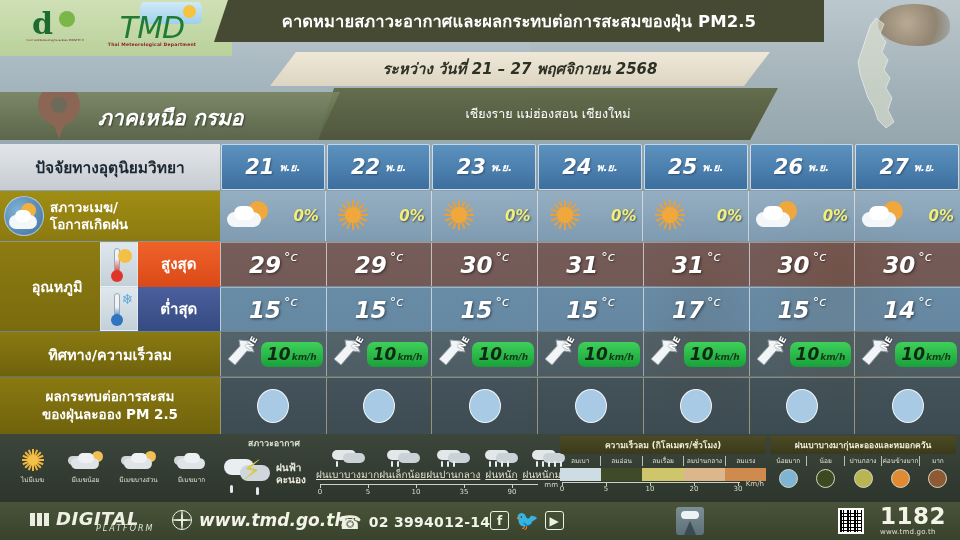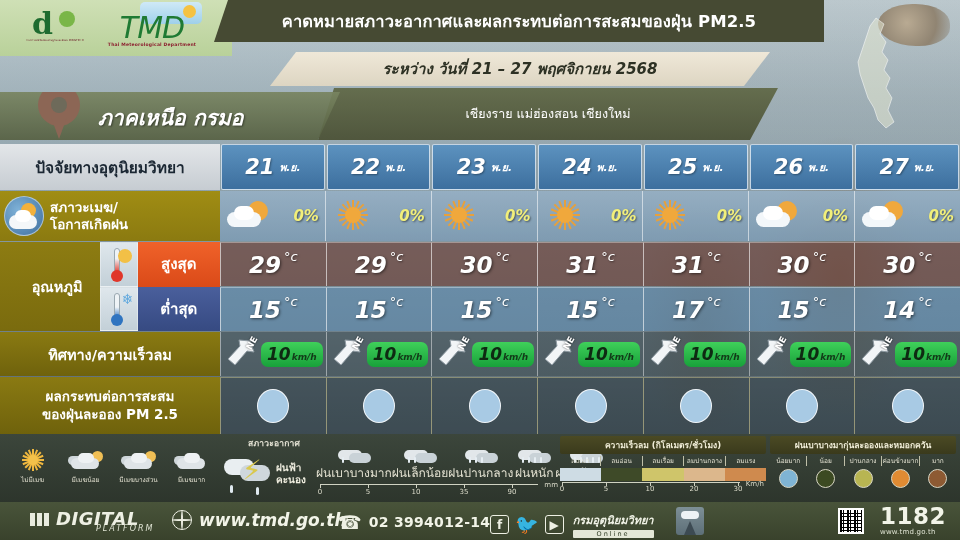--- a/index.html
+++ b/index.html
@@ -393,21 +393,21 @@
   .lg-storm .drop { position:absolute; width:3px; height:8px; border-radius:2px; background:#dfe9ef; }
   .lg-storm .txt { font-size: 10px; color: #f0eee0; line-height: 1.25; font-weight: bold; }
 
   .lg-rain { position: absolute; left: 316px; top: 14px; width: 244px; height: 54px; }
   .lg-rain .items { display: flex; height: 34px; }
   .lg-rain .ri { flex: 1; display: flex; flex-direction: column; align-items: center; }
   .lg-rain .rg { width: 42px; height: 22px; position: relative; }
   .lg-rain .rc1 { position:absolute; left:5px; top:2px; width:24px; height:10px; border-radius:6px; background:#e2e7ea; }
   .lg-rain .rc2 { position:absolute; left:16px; top:5px; width:22px; height:10px; border-radius:6px; background:#c9d2d7; }
   .lg-rain .rd { position:absolute; bottom:0px; width:2px; height:6px; border-radius:1px; background:#e6eef3; }
-  .lg-rain .rcap { font-size: 12px; color: #e4e2d2; white-space: nowrap; }
+  .lg-rain .rcap { font-size: 10px; color: #e4e2d2; white-space: nowrap; text-decoration: underline; }
   .lg-rain .axis { position: relative; height: 16px; margin-top: 1px; }
   .lg-rain .axis .line { position: absolute; left: 4px; right: 22px; top: 1px; height: 1px; background: #cfd2c2; }
   .lg-rain .axis .tick { position: absolute; top: 1px; width: 1px; height: 4px; background: #cfd2c2; }
   .lg-rain .axis .tl { position: absolute; top: 5px; font-size: 7px; color: #dcdccb; transform: translateX(-50%); }
   .lg-rain .axis .unit { position: absolute; right: 2px; top: -2px; font-size: 7px; color: #dcdccb; }
 
   .lg-wind { position: absolute; left: 560px; top: 2px; width: 206px; height: 66px; }
   .lg-wind .hdr {
     background: linear-gradient(180deg,#4b4a24,#3a3a1c);
     text-align: center; color: #f2efda; font-size: 8.5px; font-weight: bold;
@@ -1125,24 +1125,20 @@
 
     <div class="f-phone">
       <div class="ph">☎</div>
       <div class="pt">02 3994012-14</div>
     </div>
 
     <div class="f-social">
       <div class="sq">f</div>
       <div class="tw">🐦</div>
       <div class="sq">▶</div>
-      <div class="online">
-        <div class="o1">กรมอุตุนิยมวิทยา</div>
-        <div class="o2">Online</div>
-      </div>
     </div>
 
     <div class="f-app">
       <div class="ico">
           <div class="cl"></div>
           <div class="tp"></div>
         </div>
     </div>
 
     <div class="f-qr">

